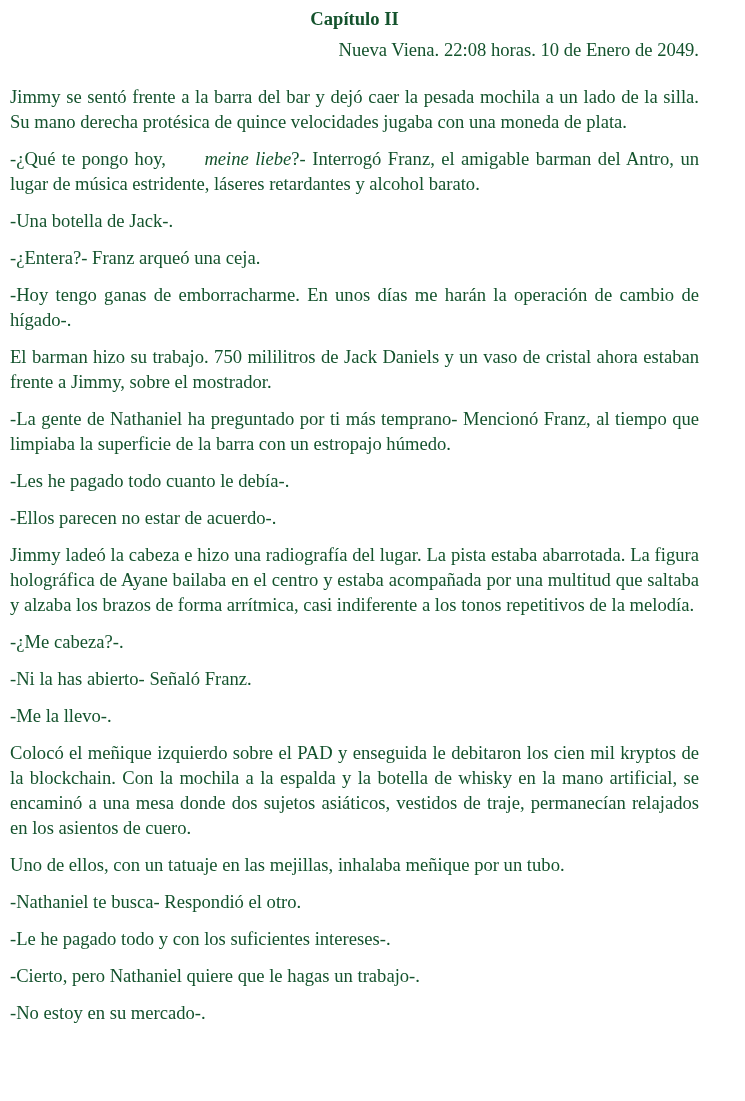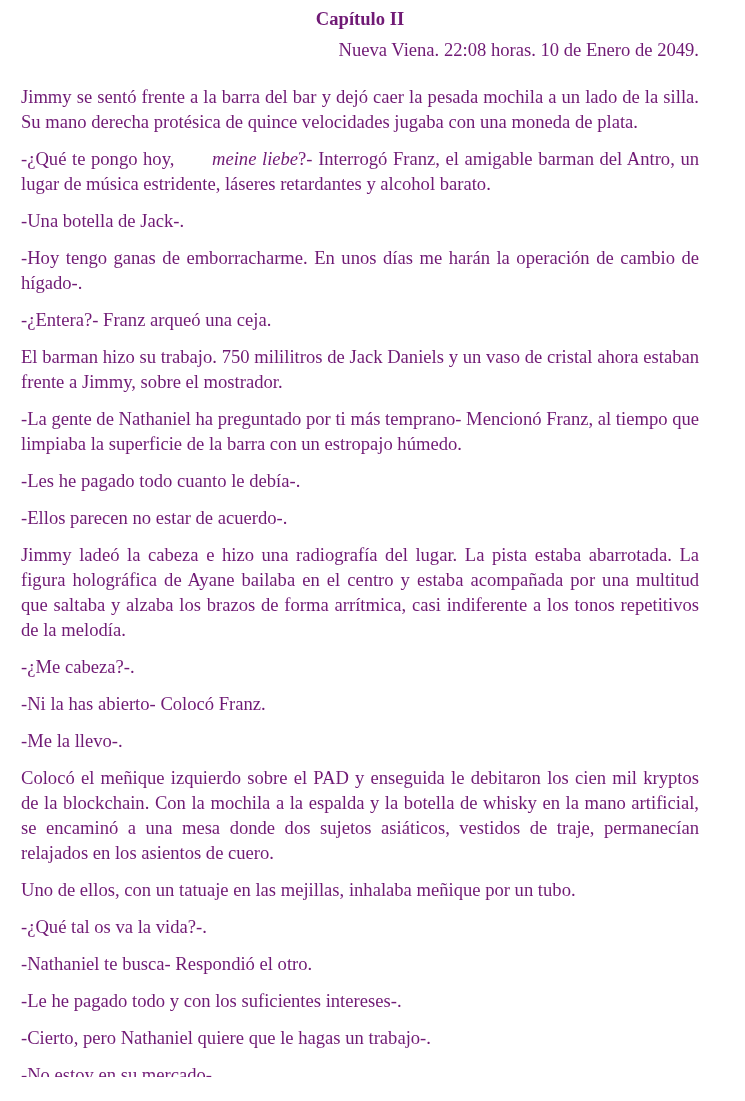--- a/index.html
+++ b/index.html
@@ -5,25 +5,25 @@
   html, body {
     margin: 0;
     padding: 0;
     background: #ffffff;
   }
   .page {
     box-sizing: border-box;
     width: 745px;
     height: 1077px;
     background: #ffffff;
-    color: #701a75;
+    color: #14532d;
     font-family: "Liberation Serif", "DejaVu Serif", serif;
     font-size: 18.6px;
     line-height: 25px;
-    padding: 6px 46px 0 21px;
+    padding: 6px 46px 0 10px;
     overflow: hidden;
   }
   .chapter-title {
     margin: 0;
     font-size: 18.6px;
     line-height: 25px;
     font-weight: bold;
     text-align: center;
   }
   .dateline {
@@ -43,31 +43,30 @@
 </head>
 <body>
 
 <div class="page">
   <h1 class="chapter-title">Capítulo II</h1>
   <p class="dateline">Nueva Viena. 22:08 horas. 10 de Enero de 2049.</p>
   <div class="content">
       <p><span>Jimmy se sentó frente a la barra del bar y dejó caer la pesada mochila a un lado de la silla. Su mano derecha protésica de quince velocidades jugaba con una moneda de plata.</span></p>
       <p><span>-¿Qué te pongo hoy, </span><em>meine liebe</em><span>?- Interrogó Franz, el amigable barman del Antro, un lugar de música estridente, láseres retardantes y alcohol barato.</span></p>
       <p><span>-Una botella de Jack-.</span></p>
+      <p><span>-¿Entera?- Franz arqueó una ceja.</span></p>
       <p><span>-Hoy tengo ganas de emborracharme. En unos días me harán la operación de cambio de hígado-.</span></p>
-      <p><span>-¿Entera?- Franz arqueó una ceja.</span></p>
       <p><span>El barman hizo su trabajo. 750 mililitros de Jack Daniels y un vaso de cristal ahora estaban frente a Jimmy, sobre el mostrador.</span></p>
       <p><span>-La gente de Nathaniel ha preguntado por ti más temprano- Mencionó Franz, al tiempo que limpiaba la superficie de la barra con un estropajo húmedo.</span></p>
       <p><span>-Les he pagado todo cuanto le debía-.</span></p>
       <p><span>-Ellos parecen no estar de acuerdo-.</span></p>
       <p><span>Jimmy ladeó la cabeza e hizo una radiografía del lugar. La pista estaba abarrotada. La figura holográfica de Ayane bailaba en el centro y estaba acompañada por una multitud que saltaba y alzaba los brazos de forma arrítmica, casi indiferente a los tonos repetitivos de la melodía.</span></p>
       <p><span>-¿Me cabeza?-.</span></p>
-      <p><span>-Ni la has abierto- Colocó Franz.</span></p>
+      <p><span>-Ni la has abierto- Señaló Franz.</span></p>
       <p><span>-Me la llevo-.</span></p>
       <p><span>Colocó el meñique izquierdo sobre el PAD y enseguida le debitaron los cien mil kryptos de la blockchain. Con la mochila a la espalda y la botella de whisky en la mano artificial, se encaminó a una mesa donde dos sujetos asiáticos, vestidos de traje, permanecían relajados en los asientos de cuero.</span></p>
       <p><span>Uno de ellos, con un tatuaje en las mejillas, inhalaba meñique por un tubo.</span></p>
-      <p><span>-¿Qué tal os va la vida?-.</span></p>
       <p><span>-Nathaniel te busca- Respondió el otro.</span></p>
       <p><span>-Le he pagado todo y con los suficientes intereses-.</span></p>
       <p><span>-Cierto, pero Nathaniel quiere que le hagas un trabajo-.</span></p>
       <p><span>-No estoy en su mercado-.</span></p>
     </div>
 </div>
 
 </body></html>

